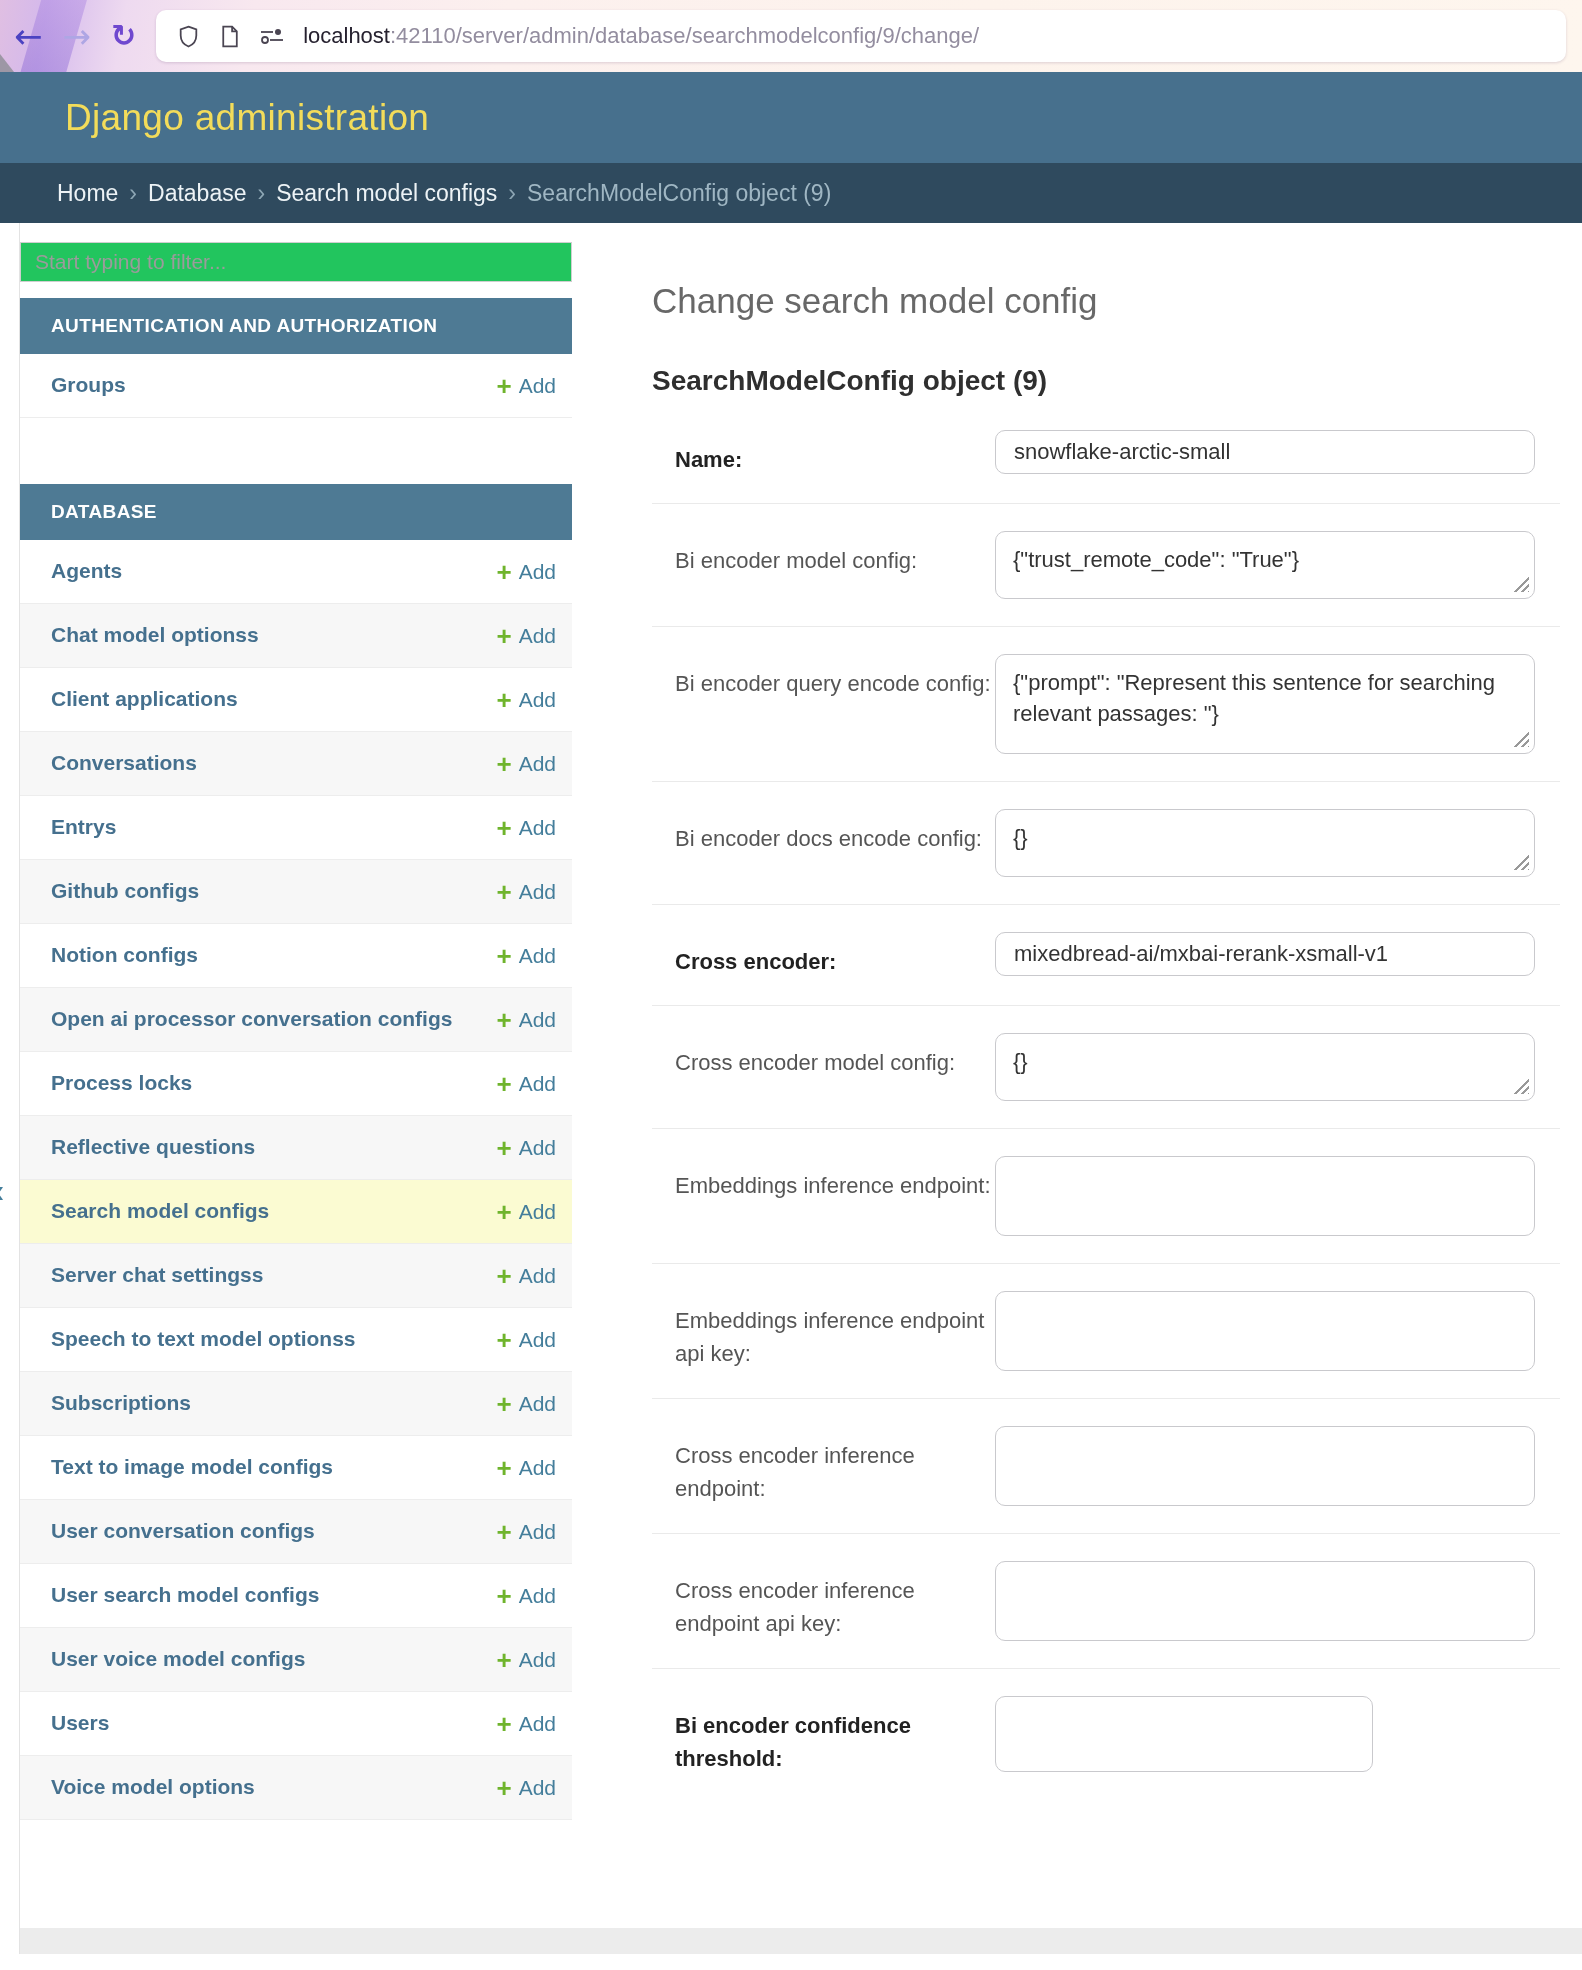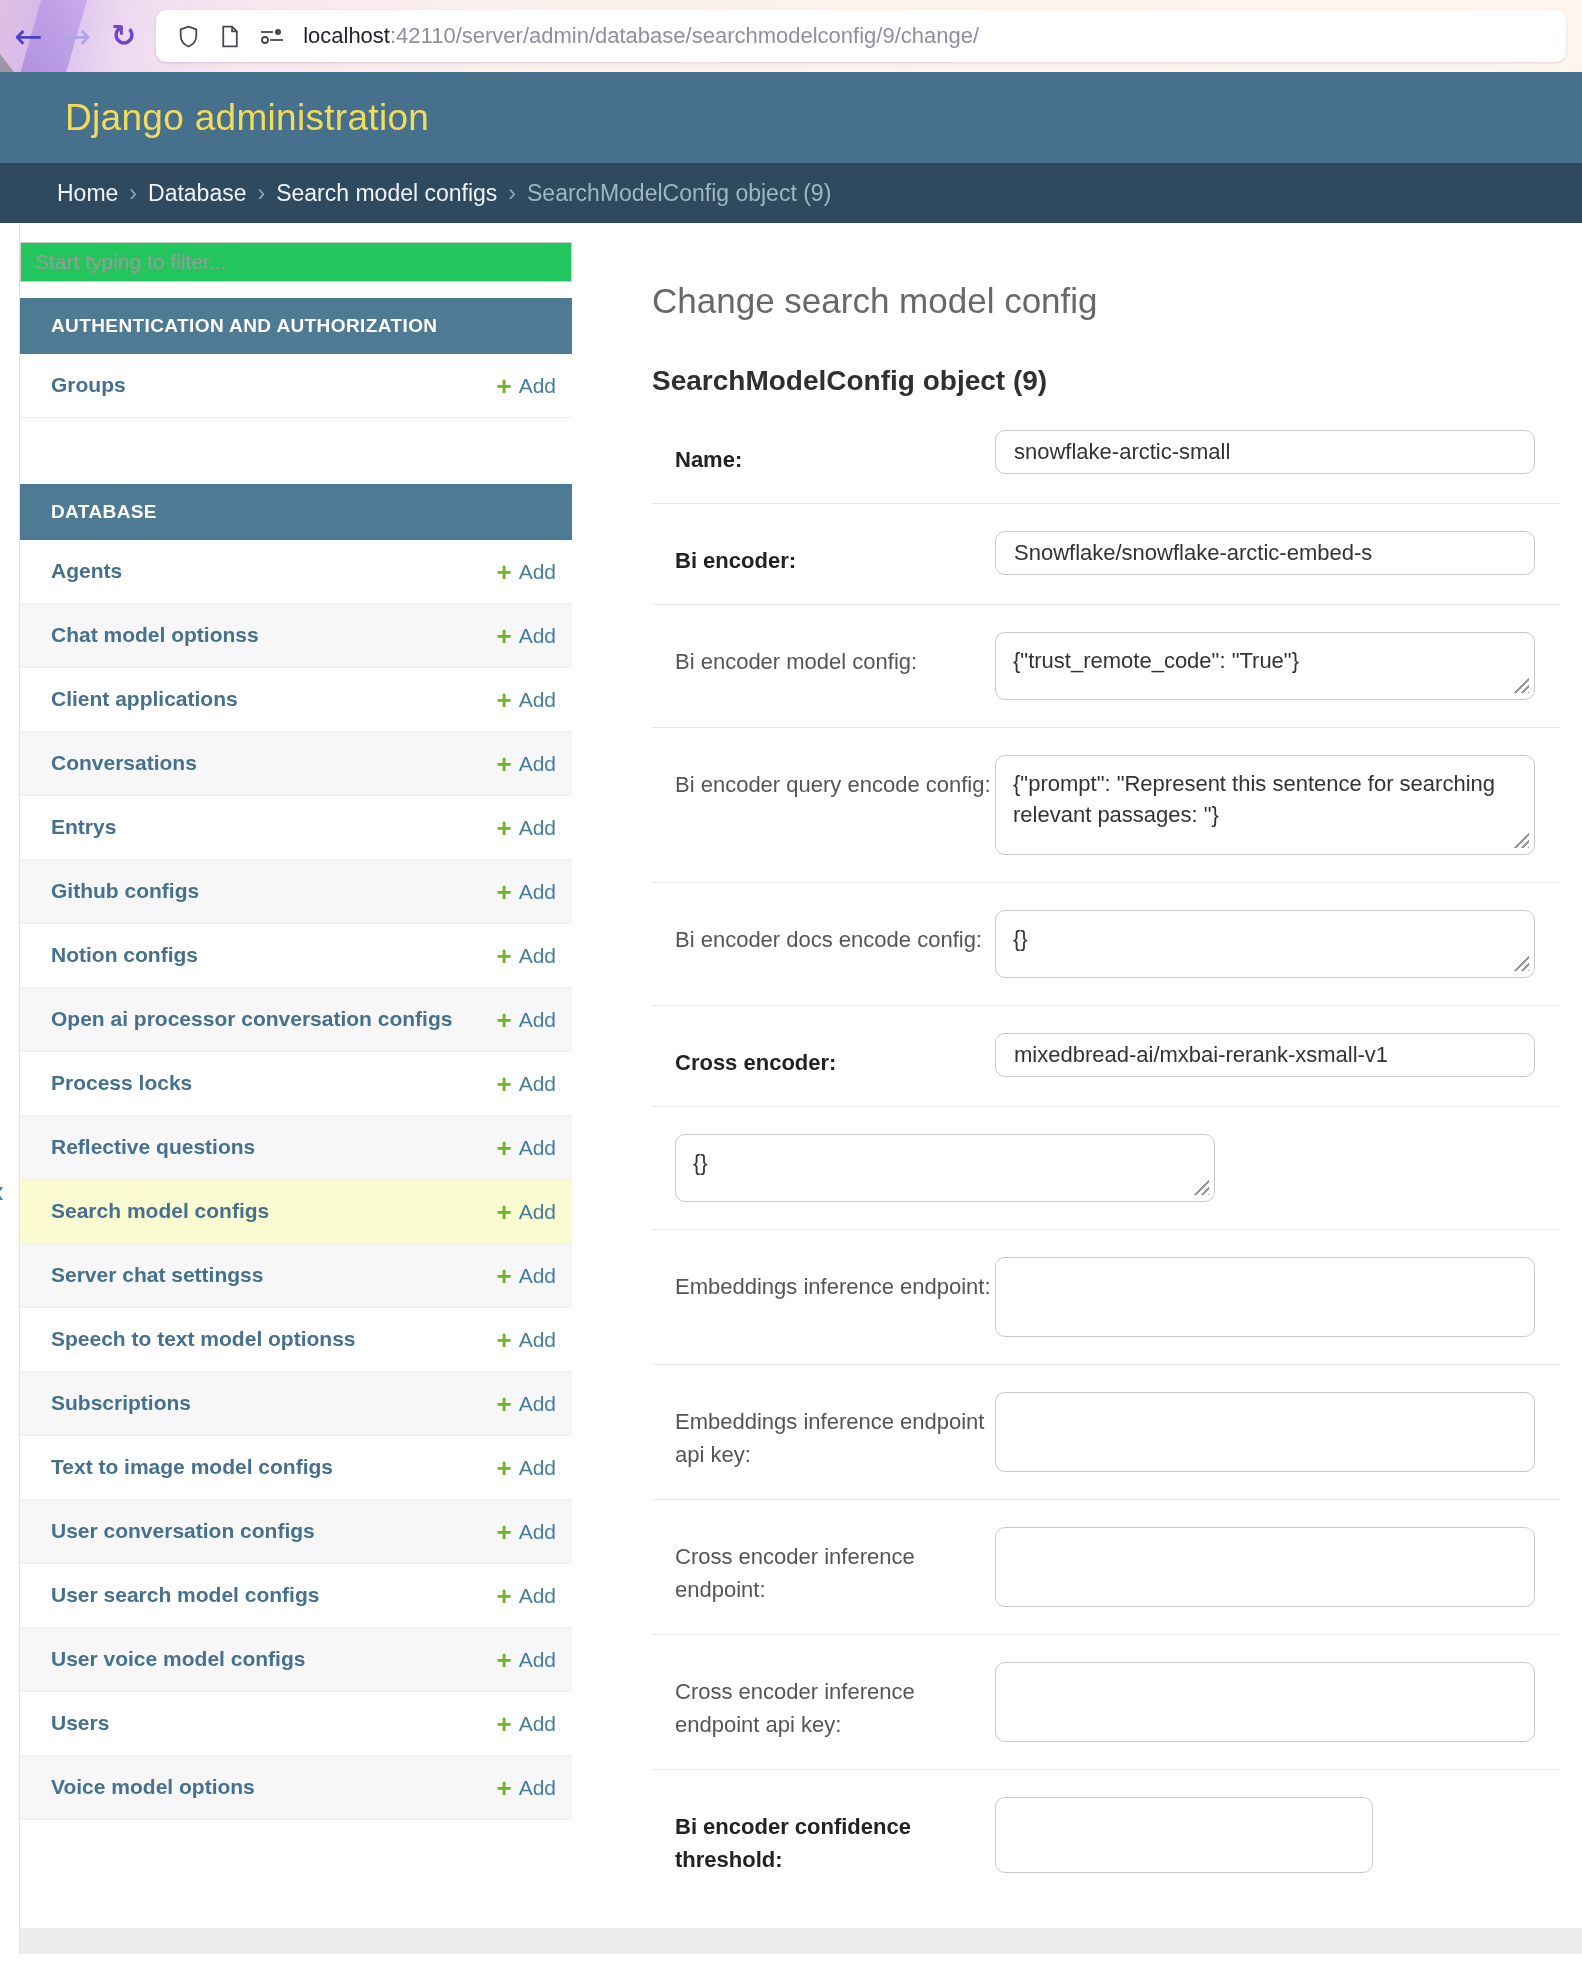--- a/index.html
+++ b/index.html
@@ -318,24 +318,20 @@
 
   <div class="main">
     <h1 class="page-title">Change search model config</h1>
     <h2 class="object-title">SearchModelConfig object (9)</h2>
     <div id="form-rows">
         <div class="form-row">
           <div class="f-label req">Name:</div>
           <div class="f-control"><input class="text-input" value="snowflake-arctic-small" style=""></div>
         </div>
         <div class="form-row">
-          <div class="f-label req">Bi encoder:</div>
-          <div class="f-control"><input class="text-input" value="Snowflake/snowflake-arctic-embed-s" style=""></div>
-        </div>
-        <div class="form-row">
           <div class="f-label">Bi encoder model config:</div>
           <div class="f-control">
             <div class="ta-wrap">
               <textarea style="">{"trust_remote_code": "True"}</textarea>
               <div class="resize-grip"></div>
             </div>
           </div>
         </div>
         <div class="form-row">
           <div class="f-label">Bi encoder query encode config:</div>
@@ -353,20 +349,21 @@
               <textarea style="">{}</textarea>
               <div class="resize-grip"></div>
             </div>
           </div>
         </div>
         <div class="form-row">
           <div class="f-label req">Cross encoder:</div>
           <div class="f-control"><input class="text-input" value="mixedbread-ai/mxbai-rerank-xsmall-v1" style=""></div>
         </div>
         <div class="form-row">
+          <div class="f-label">Cross encoder model config:</div>
           <div class="f-control">
             <div class="ta-wrap">
               <textarea style="">{}</textarea>
               <div class="resize-grip"></div>
             </div>
           </div>
         </div>
         <div class="form-row">
           <div class="f-label">Embeddings inference endpoint:</div>
           <div class="f-control"><input class="text-input empty-tall" style=""></div>

